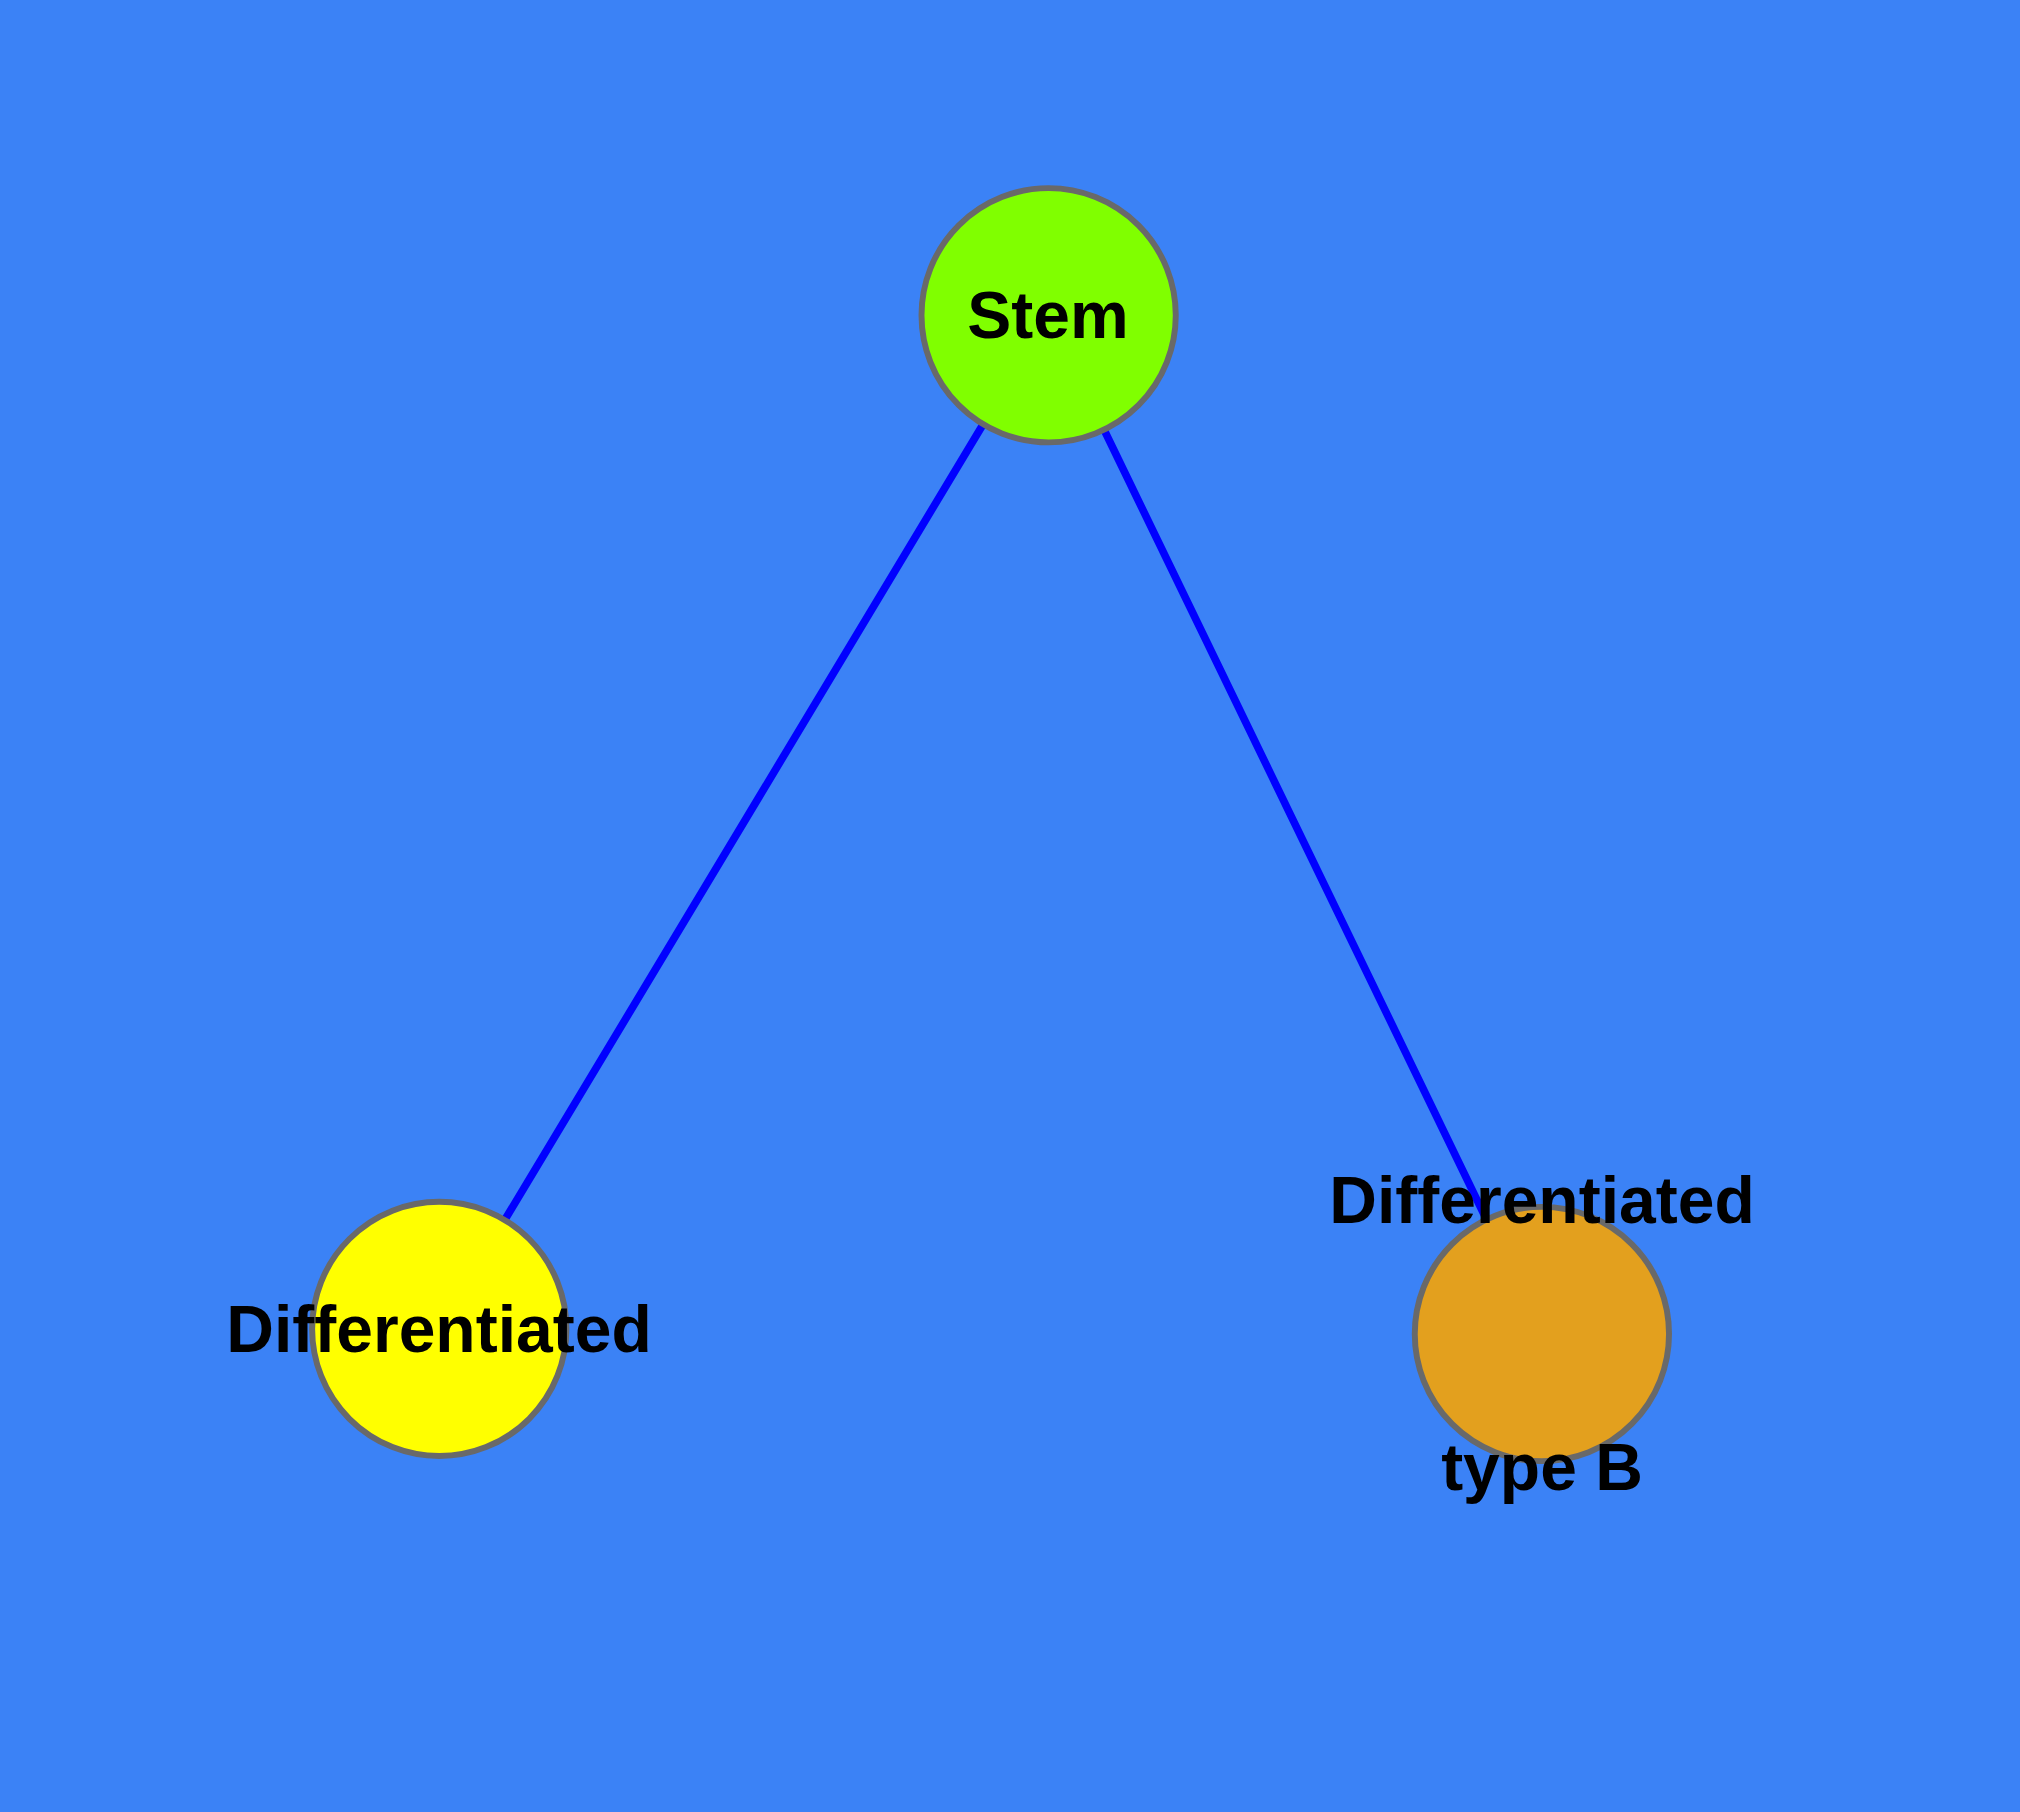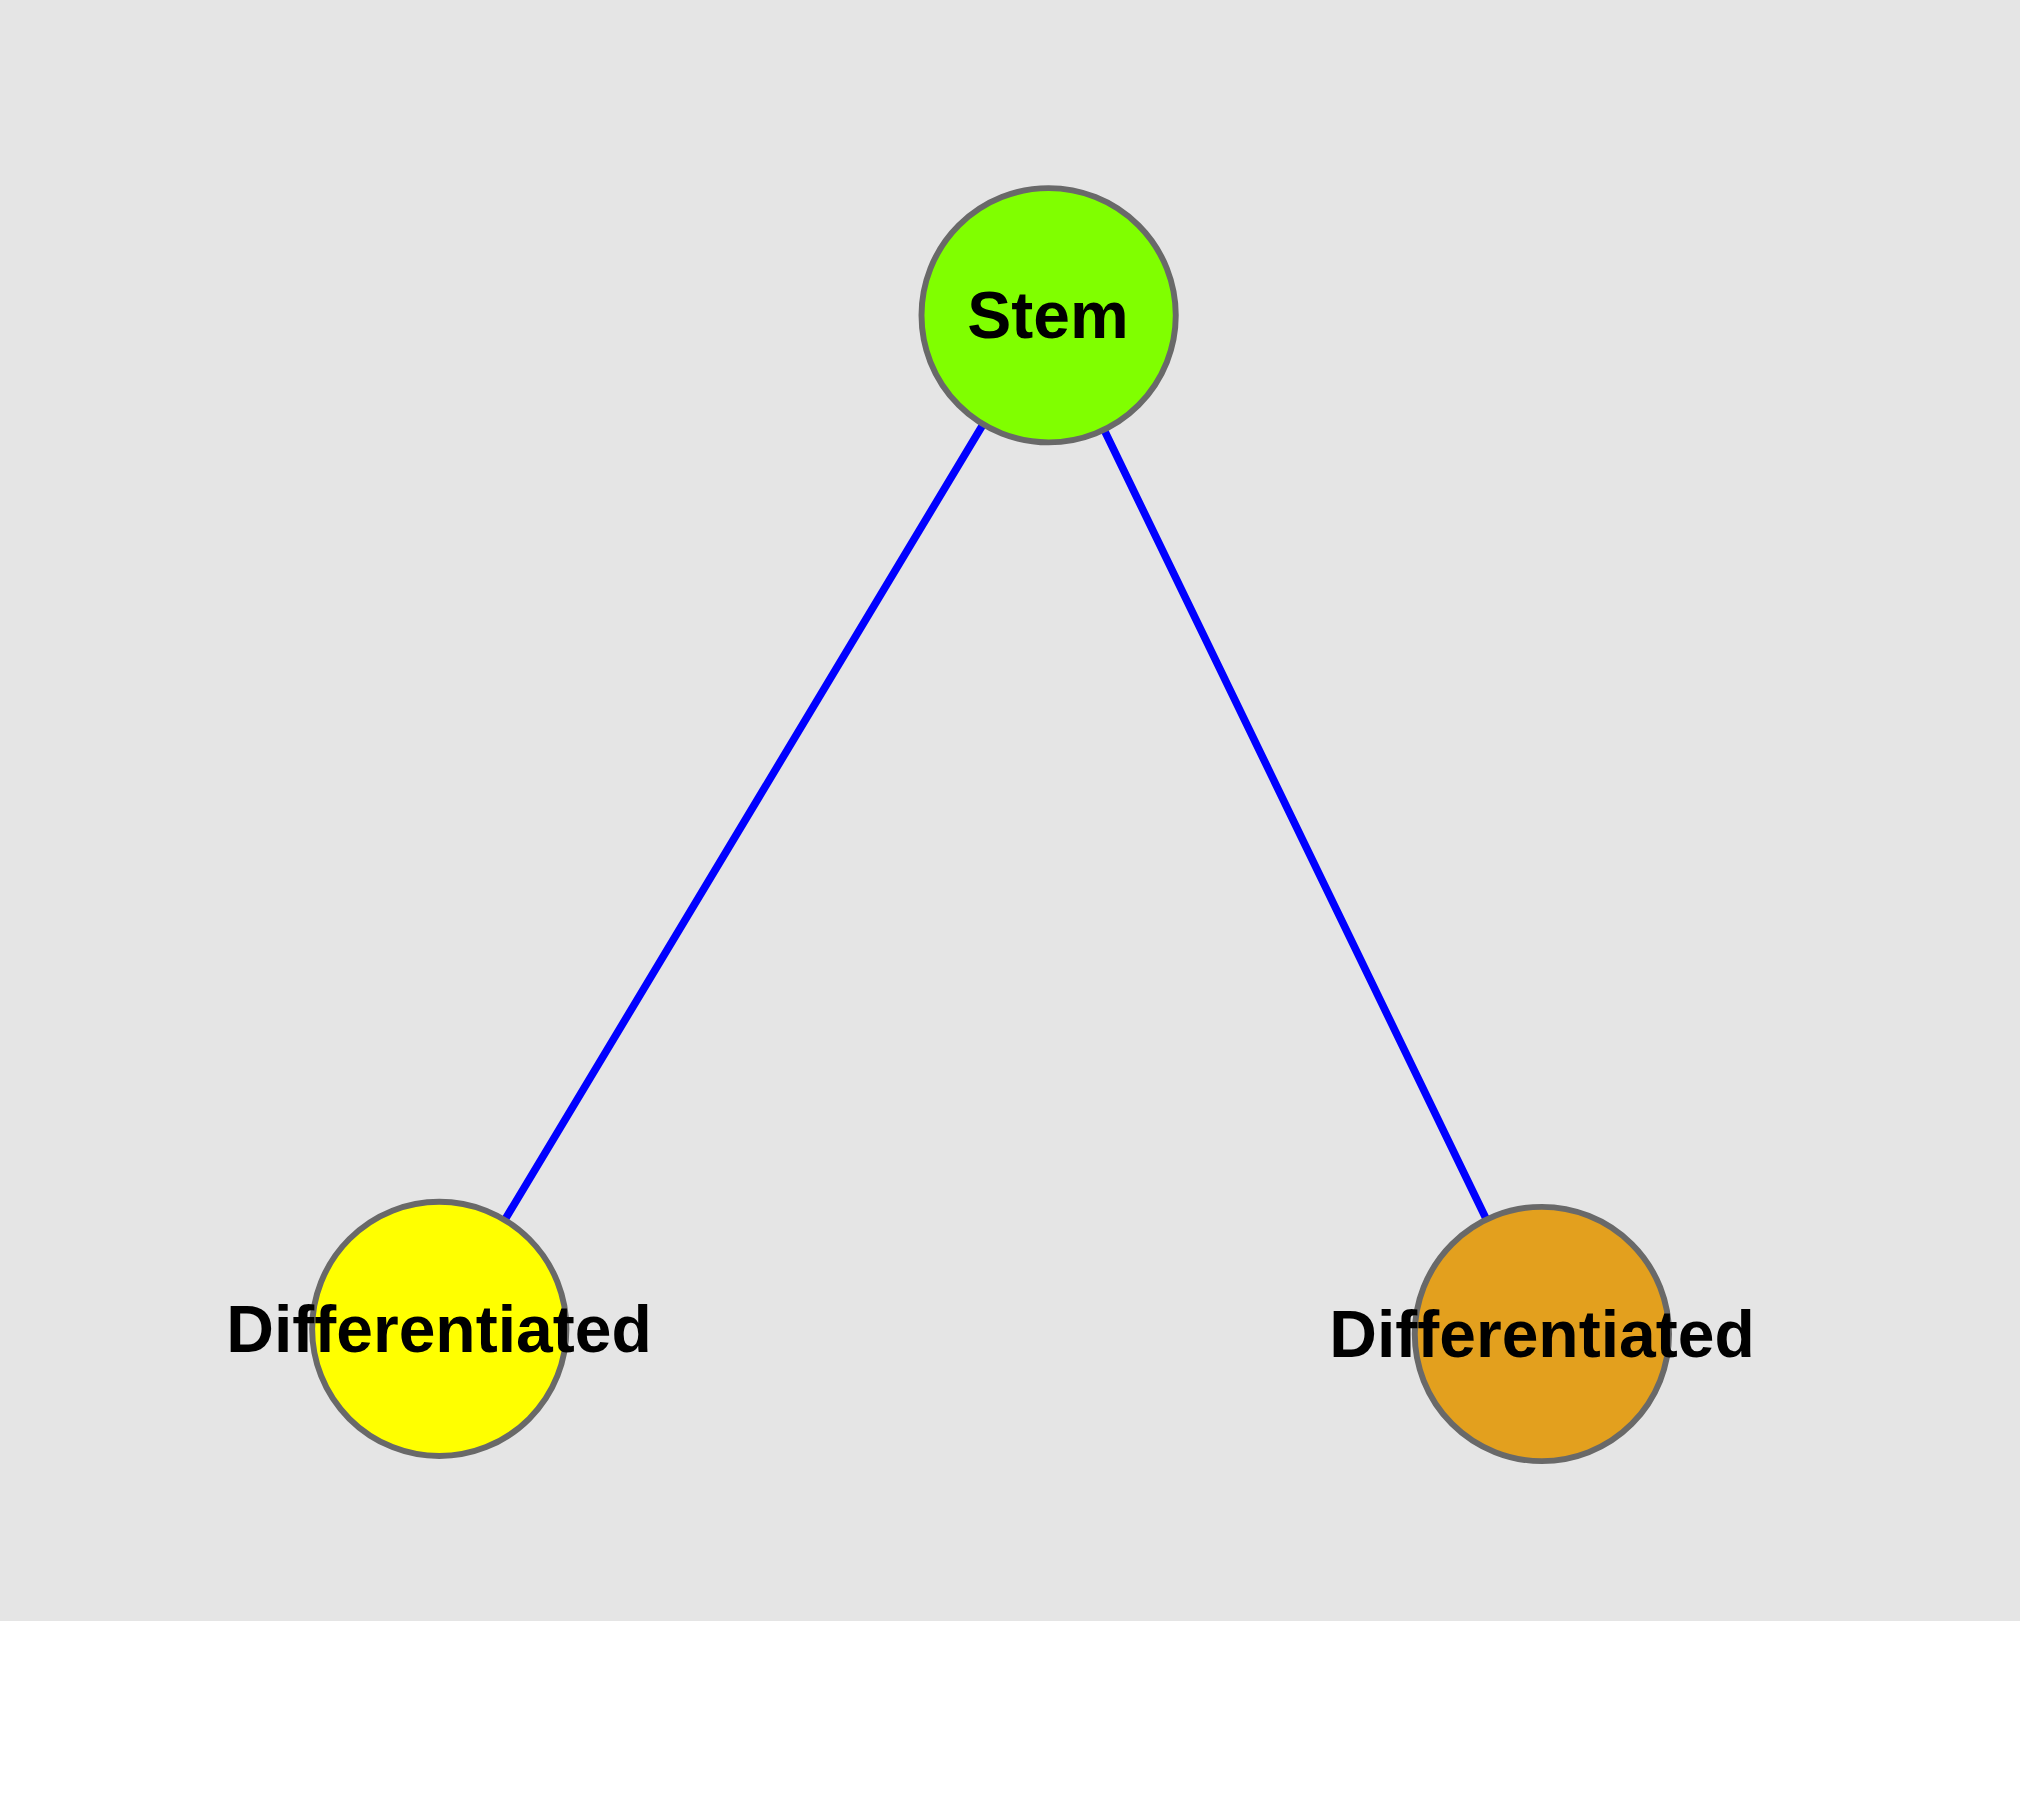--- a/index.html
+++ b/index.html
@@ -31,21 +31,21 @@
     line-height: 89px;
     color: #000000;
     white-space: pre;
     pointer-events: none;
     transform: translate(-50%, -50%);
   }
 </style>
 </head>
 <body>
 
-<div id="canvas" style="width: 2021px; height: 1621px; background: #e5e5e5;">
+<div id="canvas" style="width: 2021px; height: 1812px; background: #3b82f6;">
 
   <svg id="graph-svg" viewBox="0 0 2384 2138">
     <g>
       <line x1="1237" y1="372" x2="518" y2="1568" stroke="#0000ff" stroke-width="9" stroke-linecap="round"></line>
       <line x1="1237" y1="372" x2="1819" y2="1574" stroke="#0000ff" stroke-width="9" stroke-linecap="round"></line>
     </g>
     <g>
       <circle cx="1237" cy="372" r="150" fill="#80ff00" stroke="#696969" stroke-width="7"></circle>
       <circle cx="518" cy="1568" r="150" fill="#ffff00" stroke="#696969" stroke-width="7"></circle>
       <circle cx="1819" cy="1574" r="150" fill="#e3a01e" stroke="#696969" stroke-width="7"></circle>
@@ -55,16 +55,17 @@
   <div class="node-label" style="left: 1048px; top: 315px; font-size: 66px; line-height: 89px; color: rgb(0, 0, 0);">
     <div>Stem</div>
   </div>
 
   <div class="node-label" style="left: 439px; top: 1329px; font-size: 66px; line-height: 89px; color: rgb(0, 0, 0);">
     <div>Differentiated</div>
   </div>
 
   <div class="node-label" style="left: 1542px; top: 1334px; font-size: 66px; line-height: 89px; color: rgb(0, 0, 0);">
     <div>Differentiated</div>
+    <div>type B</div>
   </div>
 
 </div>
 
 
 </body></html>

